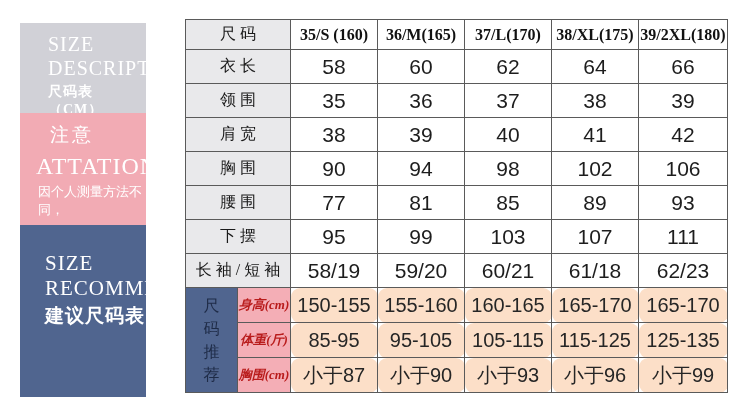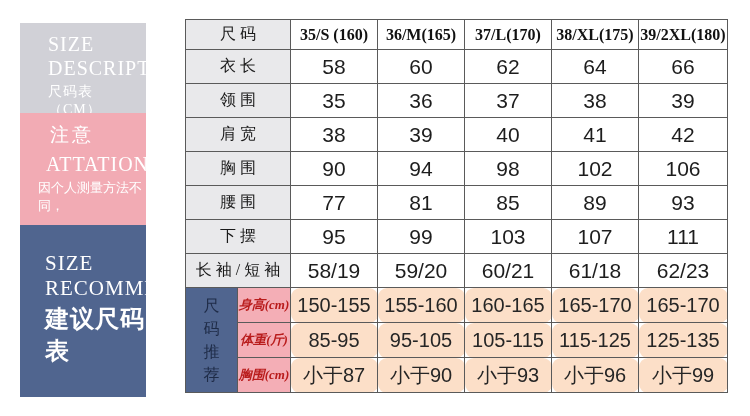--- a/index.html
+++ b/index.html
@@ -7,30 +7,30 @@
           font-family:"Liberation Serif",serif;}
 
   
   .block{position:absolute;left:20px;width:126px;color:#ffffff;box-sizing:border-box;}
   .block-gray{top:23px;height:90px;background:#d1d1d7;}
   .block-pink{top:113px;height:112px;background:#f2abb4;}
   .block-blue{top:225px;height:172px;background:#50658f;}
 
   .block-gray .en{font-size:20px;letter-spacing:1px;line-height:24px;margin-left:28px;}
   .block-gray .en:first-child{margin-top:9px;}
-  .block-gray .cn{font-size:14px;margin:3px 0 0 28px;letter-spacing:1px;}
+  .block-gray .cn{font-size:14px;margin:3px 0 0 28px;letter-spacing:1px;font-weight:bold;}
 
   .block-pink .t-cn{font-size:19px;margin:9px 0 0 30px;letter-spacing:3px;}
-  .block-pink .t-en{font-size:20px;margin:5px 0 0 26px;letter-spacing:1px;}
+  .block-pink .t-en{font-size:24px;margin:5px 0 0 16px;letter-spacing:1px;}
   .block-pink .note1{font-size:13px;margin:3px 0 0 18px;}
   .block-pink .note2{font-size:13px;margin:10px 0 0 18px;}
 
   .block-blue .en{font-size:21px;line-height:25px;margin-left:25px;letter-spacing:1px;}
   .block-blue .en:first-child{margin-top:26px;}
-  .block-blue .cn{font-size:24px;margin:2px 0 0 25px;font-weight:bold;letter-spacing:1px;}
+  .block-blue .cn{font-size:19px;margin:2px 0 0 25px;font-weight:bold;letter-spacing:1px;}
 
   
   table.size-table{position:absolute;left:185px;top:19px;border-collapse:collapse;
                    table-layout:fixed;}
   table.size-table td{border:1px solid #5a5a5a;text-align:center;vertical-align:middle;
                       padding:0;overflow:hidden;}
   tr.hrow td{height:29px;}
   tr.mrow td{height:33px;}
   tr.rrow td{height:34px;}
 

